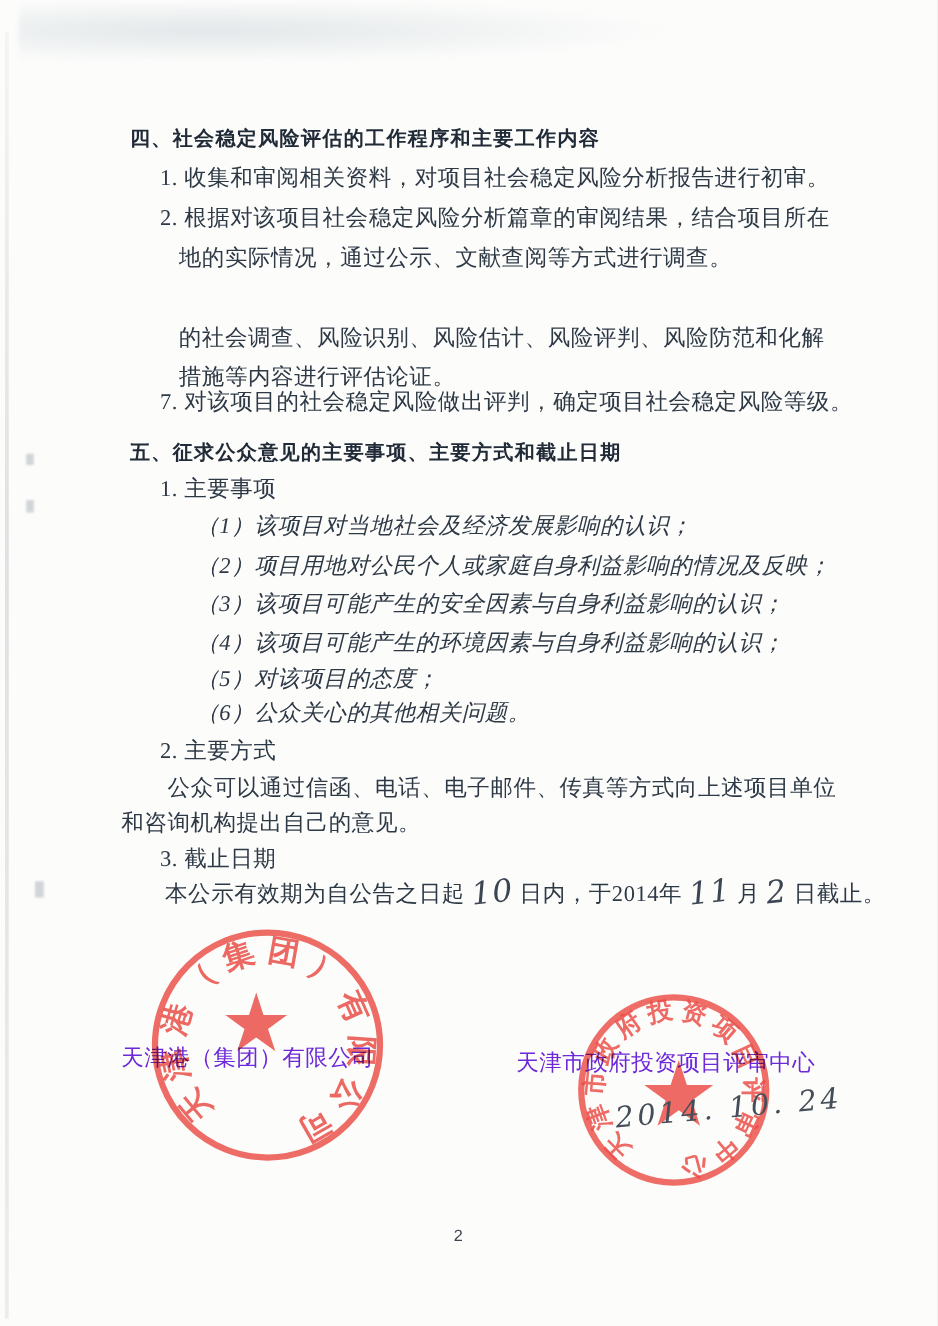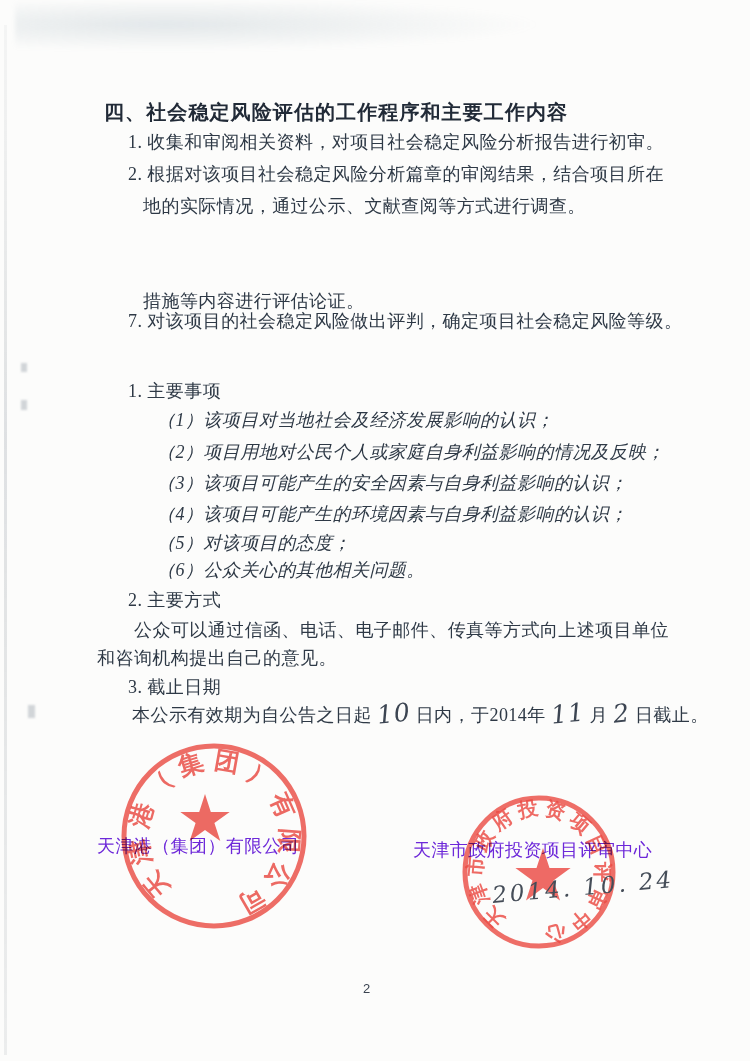--- a/index.html
+++ b/index.html
@@ -11,21 +11,21 @@
           filter:blur(2px);}
   .edge-left{position:absolute;left:4px;top:25px;width:3px;height:1030px;z-index:1;
           background:linear-gradient(180deg, rgba(120,130,140,.06), rgba(120,130,140,.22) 40%, rgba(120,130,140,.12));
           filter:blur(.6px);}
   .speck{position:absolute;background:rgba(140,150,160,.38);filter:blur(1px);z-index:1;}
   #sp1{left:21px;top:363px;width:6px;height:9px;}
   #sp2{left:21px;top:400px;width:6px;height:10px;}
   #sp3{left:28px;top:705px;width:7px;height:13px;}
   
   .h{position:absolute;left:104px;font-family:"Liberation Sans",sans-serif;font-weight:700;
-     font-size:20px;letter-spacing:1.1px;color:#212a37;white-space:nowrap;z-index:3;line-height:24px;}
+     font-size:16px;letter-spacing:1.1px;color:#212a37;white-space:nowrap;z-index:3;line-height:24px;}
   .ln{position:absolute;font-size:18px;line-height:22px;letter-spacing:.45px;white-space:nowrap;z-index:3;}
   .x-num{left:128px;}
   .x-cont{left:143px;}
   .x-paren{left:157px;font-style:italic;}
   .x-para1{left:134px;}
   .x-para0{left:97px;}
   .x-date{left:132px;}
   .hw{display:inline-block;font-family:"DejaVu Serif",serif;font-style:italic;font-size:25px;
       color:#3c4552;transform:rotate(-6deg);margin:0 5px;position:relative;top:1px;letter-spacing:1px;}
   .org{position:absolute;font-size:18px;letter-spacing:.4px;color:#6d28d9;white-space:nowrap;z-index:3;}
@@ -48,23 +48,25 @@
   <div class="smudge"></div>
   <div class="edge-left"></div>
   <div class="speck" id="sp1"></div>
   <div class="speck" id="sp2"></div>
   <div class="speck" id="sp3"></div>
 
   <div class="h" style="top:100px">四、社会稳定风险评估的工作程序和主要工作内容</div>
   <div class="ln x-num" style="top:131px">1. 收集和审阅相关资料，对项目社会稳定风险分析报告进行初审。</div>
   <div class="ln x-num" style="top:163px">2. 根据对该项目社会稳定风险分析篇章的审阅结果，结合项目所在</div>
   <div class="ln x-cont" style="top:195px">地的实际情况，通过公示、文献查阅等方式进行调查。</div>
+  <div class="ln x-cont" style="top:259px">的社会调查、风险识别、风险估计、风险评判、风险防范和化解</div>
   <div class="ln x-cont" style="top:290px">措施等内容进行评估论证。</div>
   <div class="ln x-num" style="top:310px">7. 对该项目的社会稳定风险做出评判，确定项目社会稳定风险等级。</div>
 
+  <div class="h" style="top:351px">五、征求公众意见的主要事项、主要方式和截止日期</div>
   <div class="ln x-num" style="top:380px">1. 主要事项</div>
   <div class="ln x-paren" style="top:409px">（1）该项目对当地社会及经济发展影响的认识；</div>
   <div class="ln x-paren" style="top:441px">（2）项目用地对公民个人或家庭自身利益影响的情况及反映；</div>
   <div class="ln x-paren" style="top:472px">（3）该项目可能产生的安全因素与自身利益影响的认识；</div>
   <div class="ln x-paren" style="top:503px">（4）该项目可能产生的环境因素与自身利益影响的认识；</div>
   <div class="ln x-paren" style="top:532px">（5）对该项目的态度；</div>
   <div class="ln x-paren" style="top:559px">（6）公众关心的其他相关问题。</div>
   <div class="ln x-num" style="top:589px">2. 主要方式</div>
   <div class="ln x-para1" style="top:619px">公众可以通过信函、电话、电子邮件、传真等方式向上述项目单位</div>
   <div class="ln x-para0" style="top:647px">和咨询机构提出自己的意见。</div>

